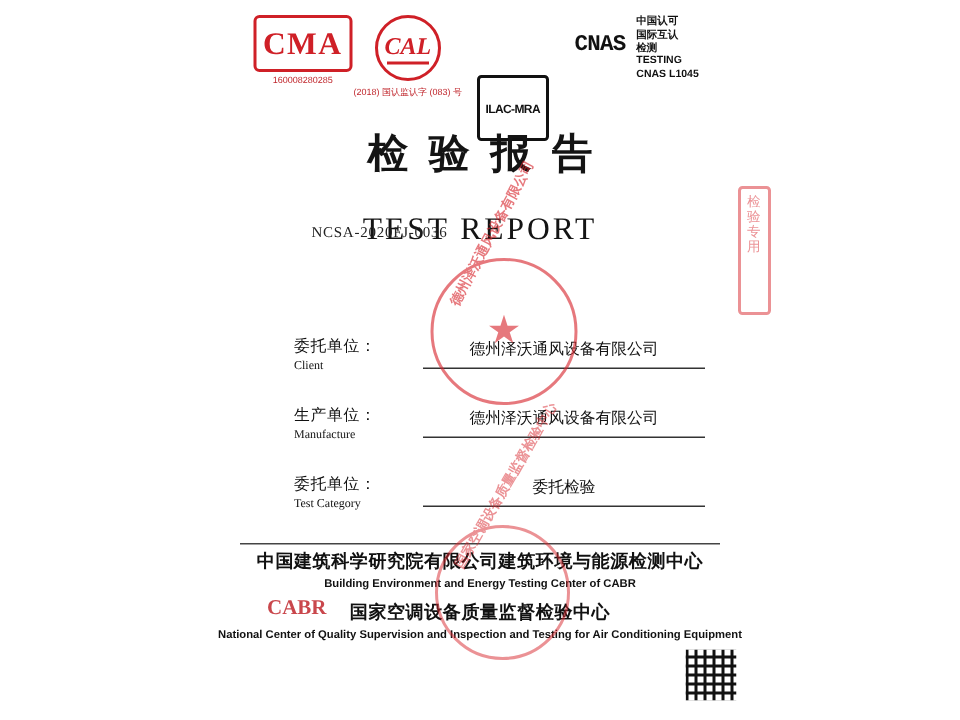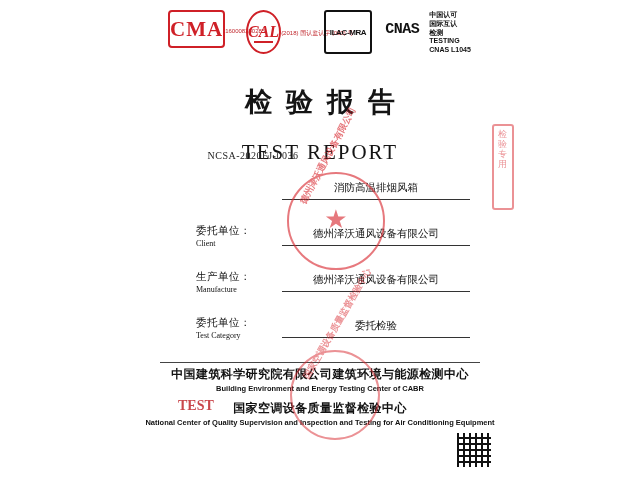--- a/index.html
+++ b/index.html
@@ -26,20 +26,21 @@
     top: 10px;
     left: 168px;
     width: 310px;
     height: 62px;
     display: flex;
     align-items: flex-start;
     justify-content: space-between;
   }
   .cert-item {
     display: flex;
+    flex-direction: column;
     align-items: center;
     width: 78px;
   }
   .cma-mark {
     width: 62px;
     height: 34px;
     border: 2.5px solid #cf2027;
     border-radius: 4px;
     color: #cf2027;
     font-family: "Liberation Serif", serif;
@@ -88,20 +89,21 @@
     border: 2.5px solid #111;
     border-radius: 3px;
     color: #111;
     display: flex;
     align-items: center;
     justify-content: center;
     font-size: 8px;
     font-weight: bold;
     font-family: "Liberation Sans", sans-serif;
     letter-spacing: -0.4px;
+    margin-top: 40px;
   }
   .cnas-mark {
     color: #111;
     font-size: 15px;
     font-weight: bold;
     font-family: Liberation Mono, monospace;
     letter-spacing: -0.5px;
     line-height: 40px;
   }
   .cnas-block {
@@ -346,23 +348,20 @@
     </div>
   </div>
 
   <div class="title-cn">检验报告</div>
   <div class="title-en">TEST REPORT</div>
   <div class="report-no">NCSA-2020FJ-0036</div>
 
   <div class="fields">
 
     <div class="field-row">
-      <div class="field-value-wrap">
-        <div class="field-value">消防高温排烟风箱</div>
-      </div>
     </div>
 
     <div class="field-row">
       <div class="field-label">
         <div class="lbl-cn">委托单位：</div>
         <div class="lbl-en">Client</div>
       </div>
       <div class="field-value-wrap">
         <div class="field-value">德州泽沃通风设备有限公司</div>
       </div>
@@ -399,21 +398,21 @@
   <div id="stamp-side">检验专用</div>
 
   <div class="foot-sep"></div>
   <div class="footer">
     <div class="foot-cn">中国建筑科学研究院有限公司建筑环境与能源检测中心</div>
     <div class="foot-en">Building Environment and Energy Testing Center of CABR</div>
     <div class="foot-cn">国家空调设备质量监督检验中心</div>
     <div class="foot-en">National Center of Quality Supervision and Inspection and Testing for Air Conditioning Equipment</div>
   </div>
 
-  <div class="nscea-logo">TEST</div>
+  <div class="nscea-logo">CABR</div>
 
   <div class="stamp-round" id="stamp-footer">
     <div class="arc-text">
       <span style="transform:rotate(-60deg) translate(0,-40px);">国家空调设备质量监督检验中心</span>
     </div>
   </div>
 
   <div class="qr"></div>
 
 </div>

